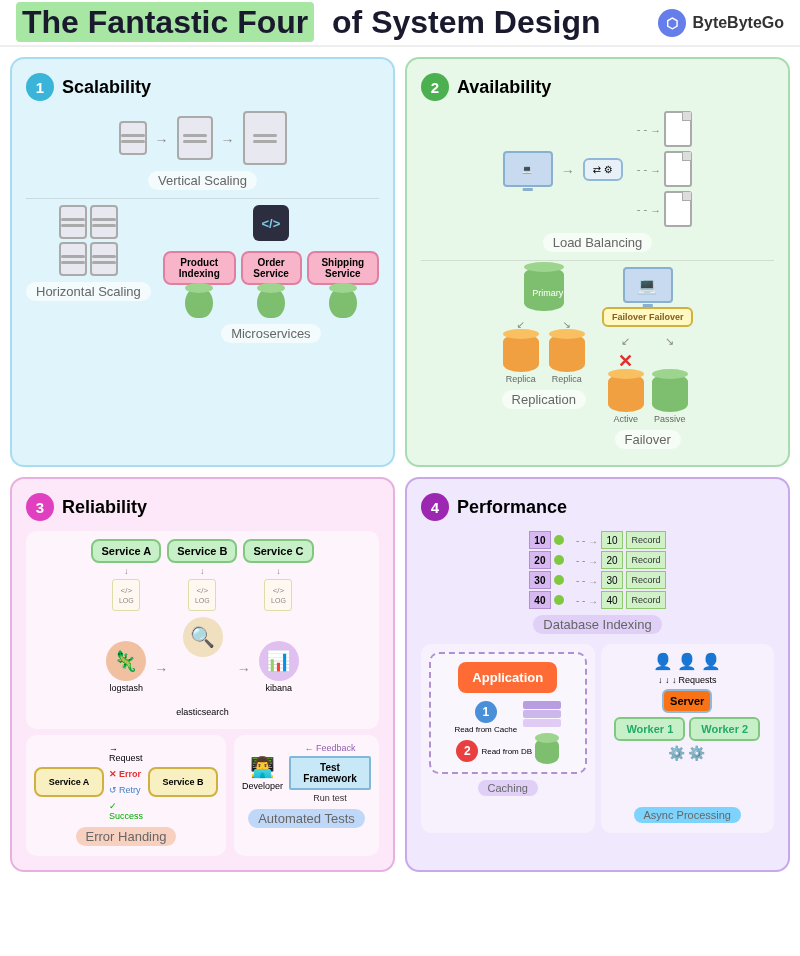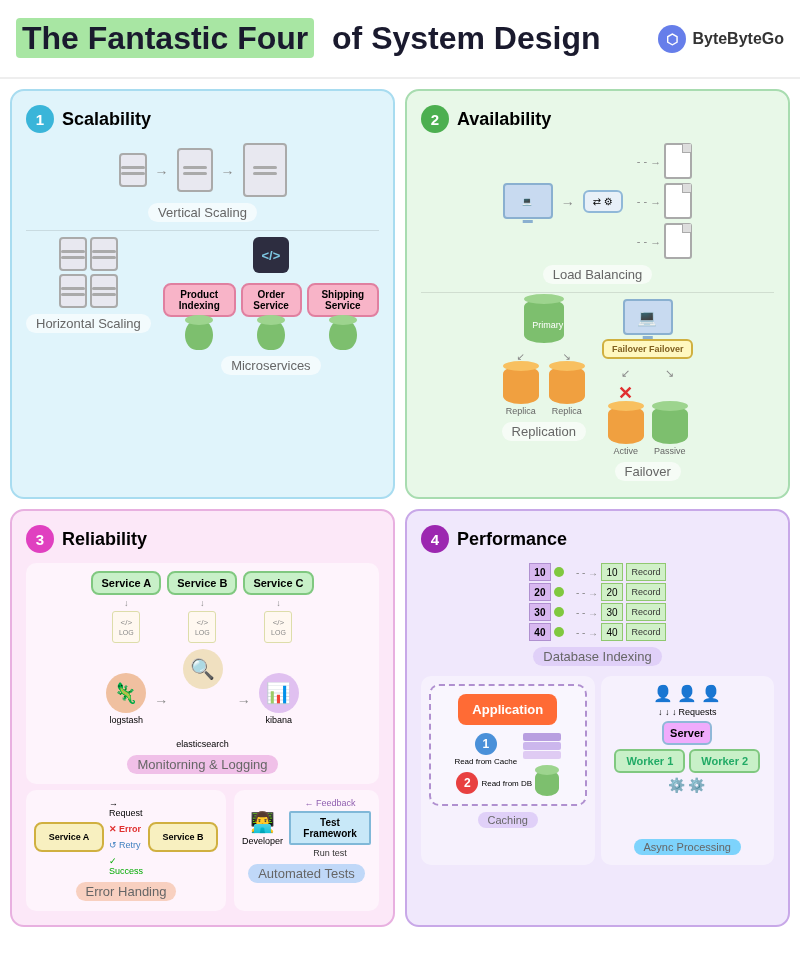--- a/index.html
+++ b/index.html
@@ -7,21 +7,21 @@
       width: 800px;
       min-height: 956px;
       background: #fff;
       font-family: 'Segoe UI', Arial, sans-serif;
       overflow-x: hidden;
     }
 
     
     .header {
       background: #fff;
-      padding: 20px 16px;
+      padding: 4px 16px;
       display: flex;
       align-items: center;
       justify-content: space-between;
       border-bottom: 2px solid #eee;
     }
     .header-title {
       font-size: 32px;
       font-weight: 900;
       color: #1a1a2e;
     }
@@ -376,21 +376,21 @@
       color: #fff;
       border-radius: 8px;
       padding: 8px 14px;
       font-size: 13px;
       font-weight: 700;
       text-align: center;
     }
 
     
     .server-button {
-      background: #f0abfc;
+      background: #f97316;
       border: 2px solid #90b8d8;
       border-radius: 6px;
       padding: 4px 6px;
       font-size: 11px;
       font-weight: 600;
       text-align: center;
     }
 
     .stack-icon {
       display: flex;
@@ -714,23 +714,20 @@
         <span class="arrow">→</span>
         <div style="display:flex; flex-direction:column; align-items:center; gap:2px;">
           <div class="tool-icon" style="background:#f0e0c0; border-radius:50%;">🔍</div>
           <span style="font-size:9px;margin-top:48px;">elasticsearch</span>
         </div>
         <span class="arrow">→</span>
         <div style="display:flex; flex-direction:column; align-items:center; gap:2px;">
           <div class="tool-icon" style="background:#e0c0f0; border-radius:50%;">📊</div>
           <span style="font-size:9px;">kibana</span>
         </div>
-      </div>
-      <div style="text-align:center;">
-        <span class="section-label" style="background:#f0c0e8;">Monitorning &amp; Logging</span>
       </div>
     </div>
 
     <div class="q3-bottom">
 
       <div class="q3-error">
         <div style="display:flex; gap:5px; align-items:center; justify-content:center;">
           <div style="display:flex; flex-direction:column; align-items:center; gap:2px;">
             <div class="eh-box">
               <div style="font-size:9px; font-weight:700;">Service A</div>

